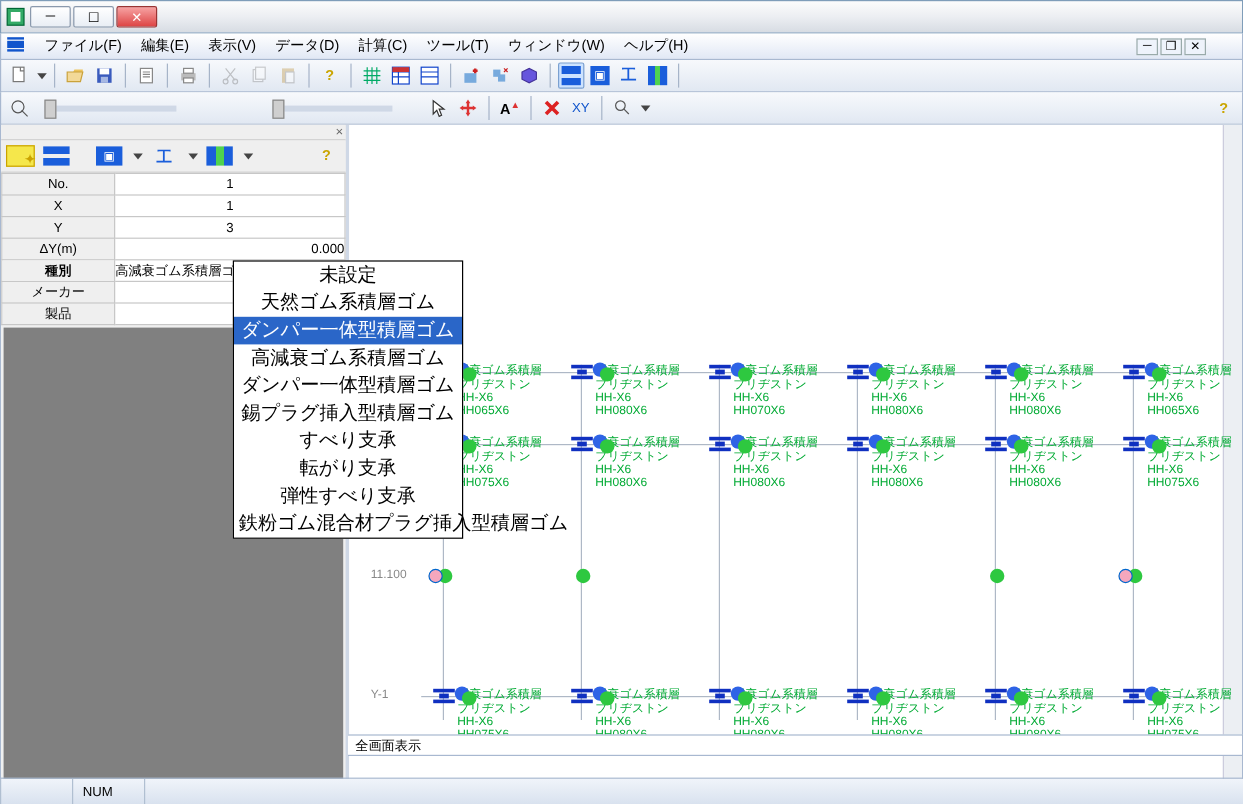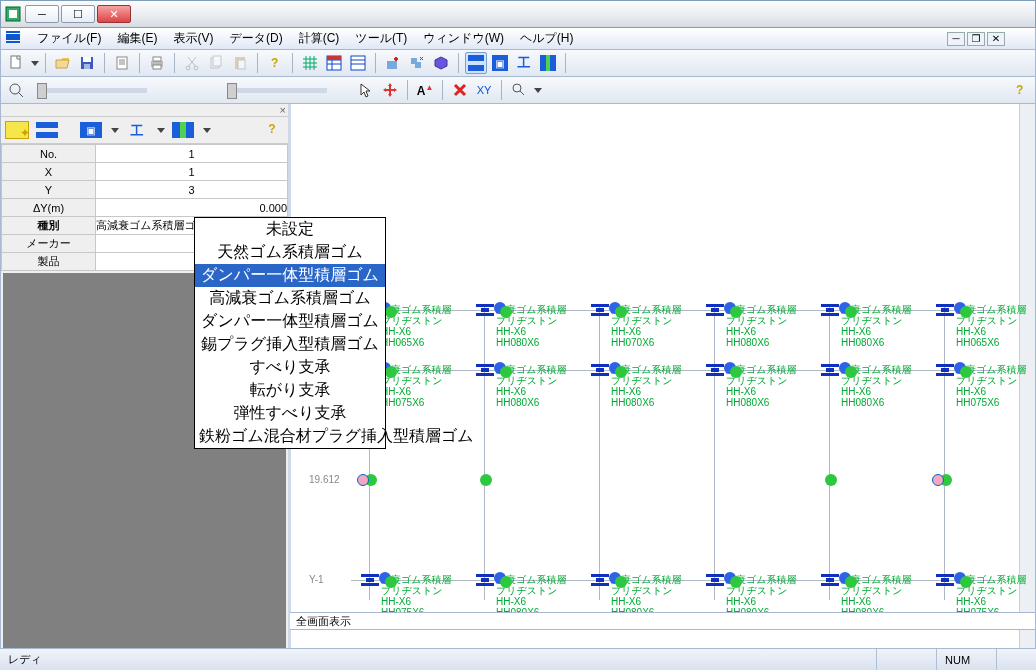--- a/index.html
+++ b/index.html
@@ -360,21 +360,21 @@
       <div class="gridline h" style="left: 60px; top: 476px; width: 650px;"></div>
       <div class="gridline v" style="left: 78px; top: 200px; height: 296px;"></div>
       <div class="gridline v" style="left: 193px; top: 200px; height: 296px;"></div>
       <div class="gridline v" style="left: 308px; top: 200px; height: 296px;"></div>
       <div class="gridline v" style="left: 423px; top: 200px; height: 296px;"></div>
       <div class="gridline v" style="left: 538px; top: 200px; height: 296px;"></div>
       <div class="gridline v" style="left: 653px; top: 200px; height: 296px;"></div>
       <div class="axislbl" style="left: 18px; top: 200px;">Y-3</div>
       <div class="axislbl" style="left: 18px; top: 230px;">3.500</div>
       <div class="axislbl" style="left: 18px; top: 260px;">2</div>
-      <div class="axislbl" style="left: 18px; top: 370px;">19.612</div>
+      <div class="axislbl" style="left: 18px; top: 370px;">11.100</div>
       <div class="axislbl" style="left: 18px; top: 470px;">Y-1</div>
       <div class="node dim" style="left: 70px; top: 200px;"><span class="ico"><span class="mid"></span></span><span class="lines">減衰ゴム系積層<br>ブリヂストン<br>HH-X6<br>HH065X6</span></div>
       <div class="node" style="left: 185px; top: 200px;"><span class="ico"><span class="mid"></span></span><span class="lines">減衰ゴム系積層<br>ブリヂストン<br>HH-X6<br>HH080X6</span></div>
       <div class="node" style="left: 300px; top: 200px;"><span class="ico"><span class="mid"></span></span><span class="lines">減衰ゴム系積層<br>ブリヂストン<br>HH-X6<br>HH070X6</span></div>
       <div class="node" style="left: 415px; top: 200px;"><span class="ico"><span class="mid"></span></span><span class="lines">減衰ゴム系積層<br>ブリヂストン<br>HH-X6<br>HH080X6</span></div>
       <div class="node" style="left: 530px; top: 200px;"><span class="ico"><span class="mid"></span></span><span class="lines">減衰ゴム系積層<br>ブリヂストン<br>HH-X6<br>HH080X6</span></div>
       <div class="node" style="left: 645px; top: 200px;"><span class="ico"><span class="mid"></span></span><span class="lines">減衰ゴム系積層<br>ブリヂストン<br>HH-X6<br>HH065X6</span></div>
       <div class="node" style="left: 70px; top: 260px;"><span class="ico"><span class="mid"></span></span><span class="lines">減衰ゴム系積層<br>ブリヂストン<br>HH-X6<br>HH075X6</span></div>
       <div class="node" style="left: 185px; top: 260px;"><span class="ico"><span class="mid"></span></span><span class="lines">減衰ゴム系積層<br>ブリヂストン<br>HH-X6<br>HH080X6</span></div>
       <div class="node" style="left: 300px; top: 260px;"><span class="ico"><span class="mid"></span></span><span class="lines">減衰ゴム系積層<br>ブリヂストン<br>HH-X6<br>HH080X6</span></div>
@@ -433,17 +433,16 @@
       <div class="axislbl" style="left: 185px; top: 516px;">X-2  6.600</div>
       <div class="axislbl" style="left: 300px; top: 516px;">X-3  6.800</div>
       <div class="axislbl" style="left: 415px; top: 516px;">X-4  6.400</div>
       <div class="axislbl" style="left: 530px; top: 516px;">X-5  6.300</div>
       <div class="axislbl" style="left: 645px; top: 516px;">X-6  </div>
     </div>
 </div>
 
 <div class="botbar2" style="bottom:40px">全画面表示</div>
 <div class="botbar1">
-  <div class="cell" style="border-left:none;flex:1">レディ</div>
   <div class="cell" style="width:60px"></div>
   <div class="cell" style="width:60px">NUM</div>
   <div class="cell" style="width:40px"></div>
 </div>
 
 </body></html>

